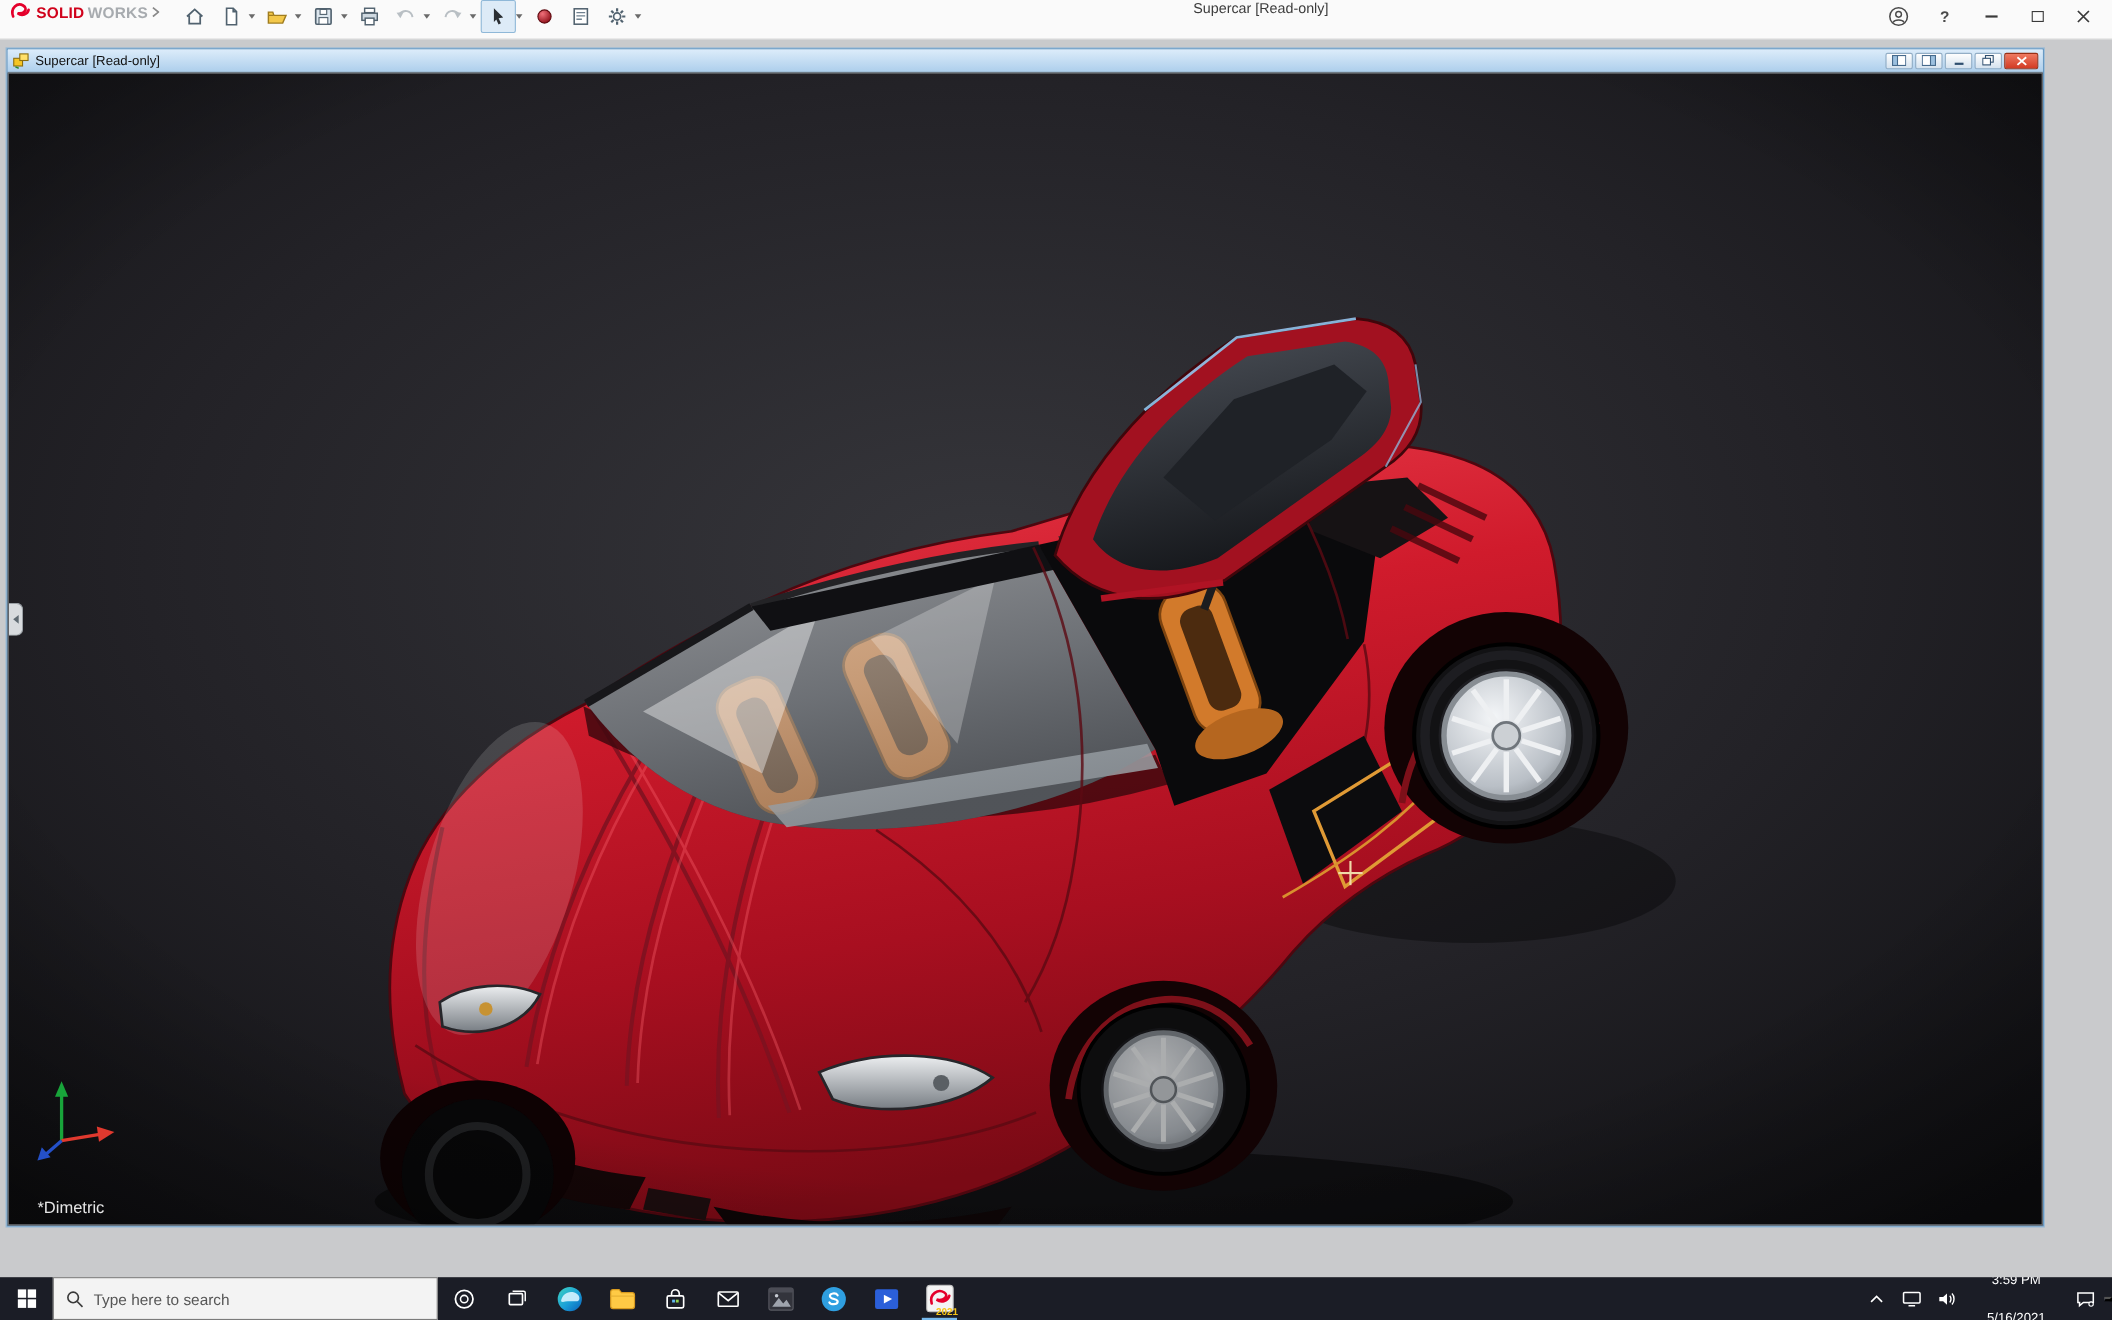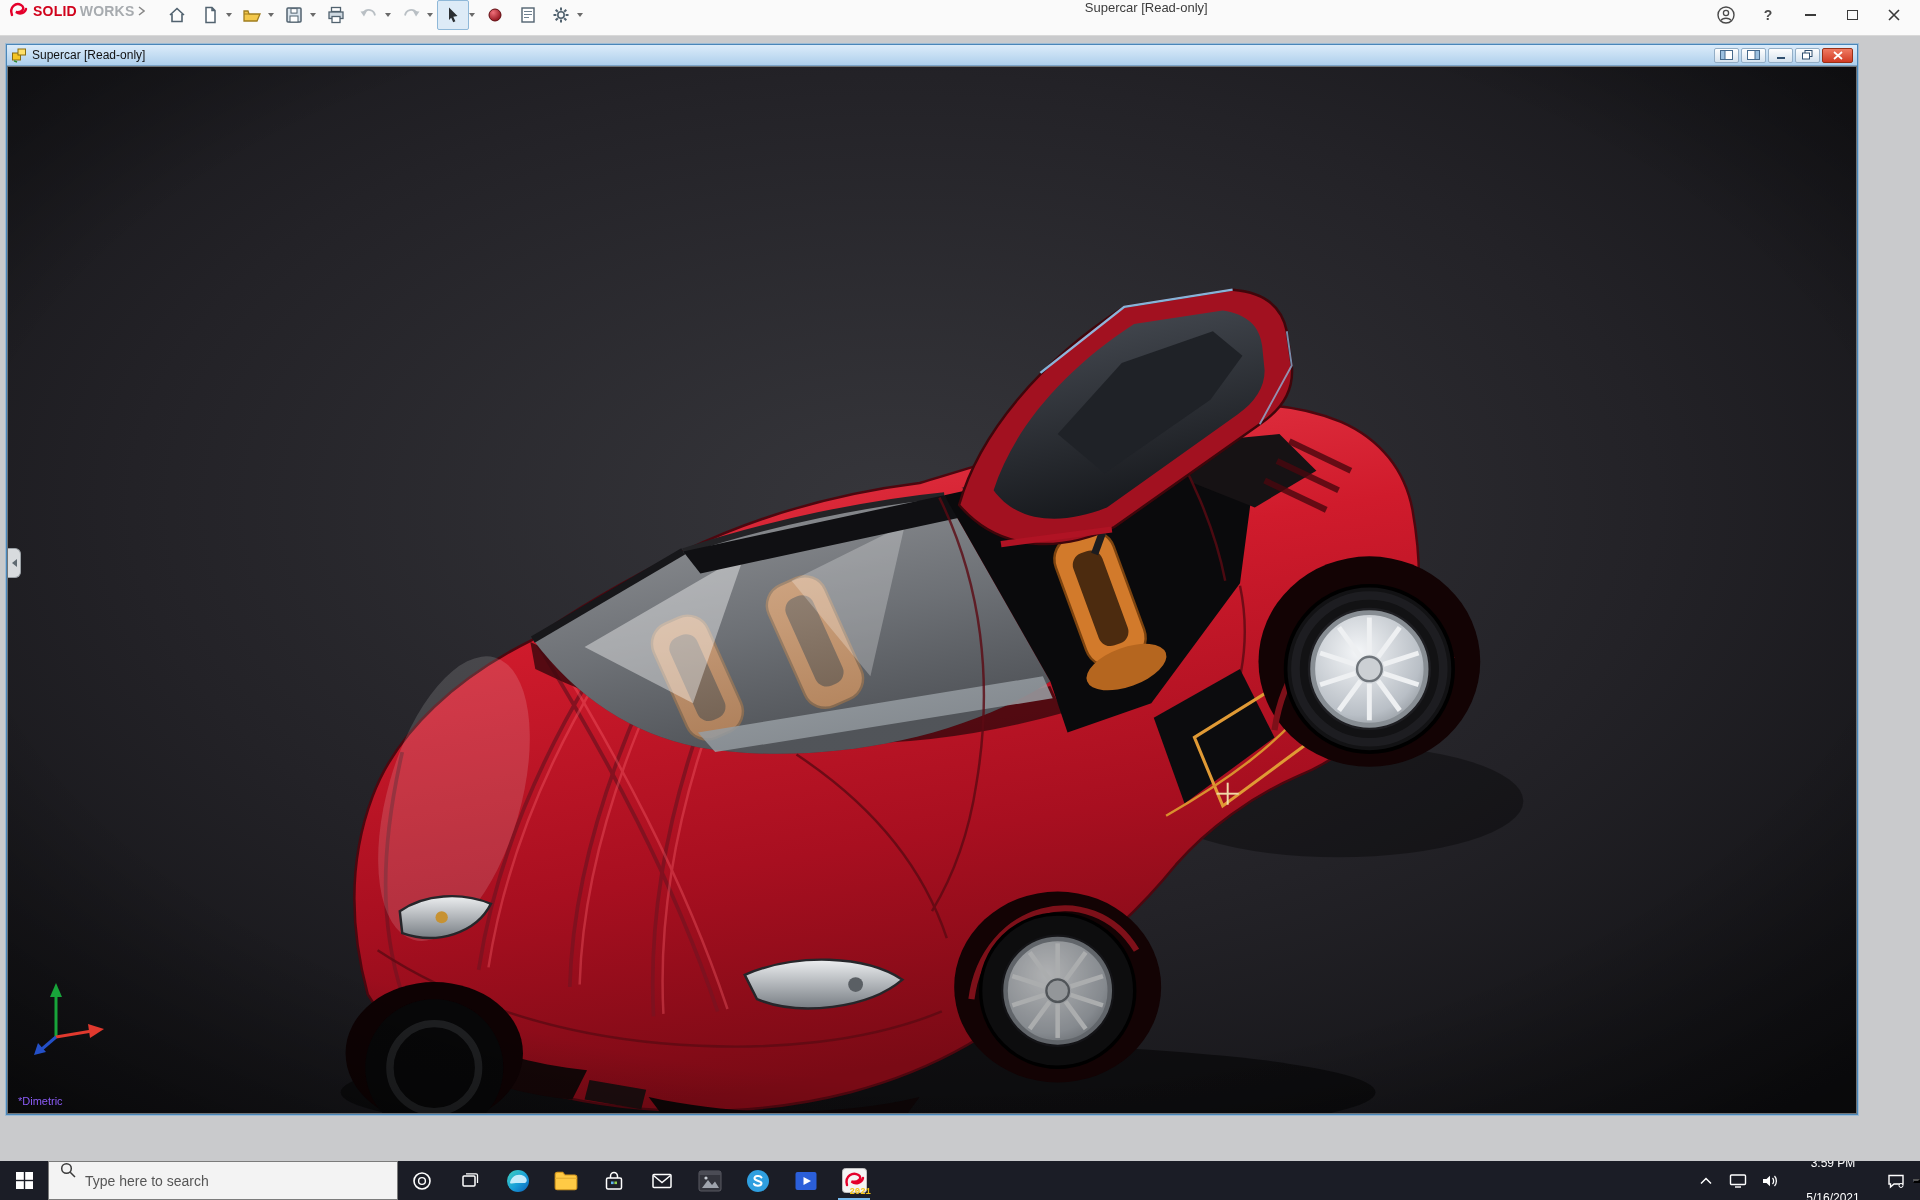--- a/index.html
+++ b/index.html
@@ -38,37 +38,37 @@
   .doc-title { font-size:12px; color:#111; }
   .doc-btns { margin-left:auto; display:flex; gap:2px; align-items:center; }
   .dbtn { width:25px; height:15px; background:linear-gradient(#fefefe,#d5e2ee);
     border:1px solid #93aec6; border-radius:2px; display:flex; align-items:center; justify-content:center; }
   .dbtn.close { width:31px; background:linear-gradient(#ef7a62,#d23b24); border-color:#993016; }
   .dmin { width:8px; height:2px; background:#2f4f6f; margin-top:6px; }
 
   .viewport { position:relative; flex:1; border:1px solid #6f7478; overflow:hidden; background:#1d1d21; }
   .scene { position:absolute; inset:0; width:100%; height:100%; }
   .triad { position:absolute; left:22px; bottom:52px; width:84px; height:84px; }
-  .view-label { position:absolute; left:10px; bottom:6px; color:#8b5cf6; font-size:11px; }
+  .view-label { position:absolute; left:26px; bottom:6px; color:#e5e5e5; font-size:15px; }
   .collapse-tab { position:absolute; left:0; top:46%; width:13px; height:30px;
     background:#d8dbde; border:1px solid #9aa0a5; border-left:none; border-radius:0 6px 6px 0;
     display:flex; align-items:center; justify-content:center; }
   .collapse-arrow { width:0; height:0; border-top:4px solid transparent;
     border-bottom:4px solid transparent; border-right:5px solid #5f6a72; }
 
   
   .taskbar { height:39px; flex:0 0 39px; background:#1b1d26; display:flex; align-items:stretch; color:#fff; }
   .tk-start { width:48px; display:flex; align-items:center; justify-content:center; background:none; border:none; }
   .tk-search { width:350px; background:#f3f3f3; border:1px solid #7b7b7b;
-    display:flex; gap:9px; padding:0 11px; }
+    display:flex; align-items:center; gap:9px; padding:0 11px; }
   .tk-search input { flex:1; border:none; background:transparent; outline:none;
     font-size:14px; color:#3a3a3a; font-family:inherit; }
   .tk-search input::placeholder { color:#565656; }
   .tk-app { width:48px; display:flex; align-items:center; justify-content:center;
-    background:none; border:none; position:relative;font-family:Liberation Mono, monospace; }
+    background:none; border:none; position:relative; }
   .tk-app.active::after { content:""; position:absolute; left:8px; right:8px; bottom:0;
     height:2px; background:#76b9ed; }
   .sw-badge { position:absolute; bottom:3px; right:7px; font-size:9px; font-weight:bold; color:#f5c518; }
   .tk-tray { margin-left:auto; display:flex; align-items:center; gap:2px; }
   .trbtn { background:none; border:none; width:30px; height:39px; display:flex;
     align-items:center; justify-content:center; }
   .tk-clock { width:92px; height:39px; display:flex; flex-direction:column;
     align-items:center; justify-content:center; font-size:12px; line-height:1.25;
     background:none; border:none; color:#fff;gap:20px; }
   .tk-show-desktop { width:7px; border-left:1px solid #4a4d59; background:none; }

